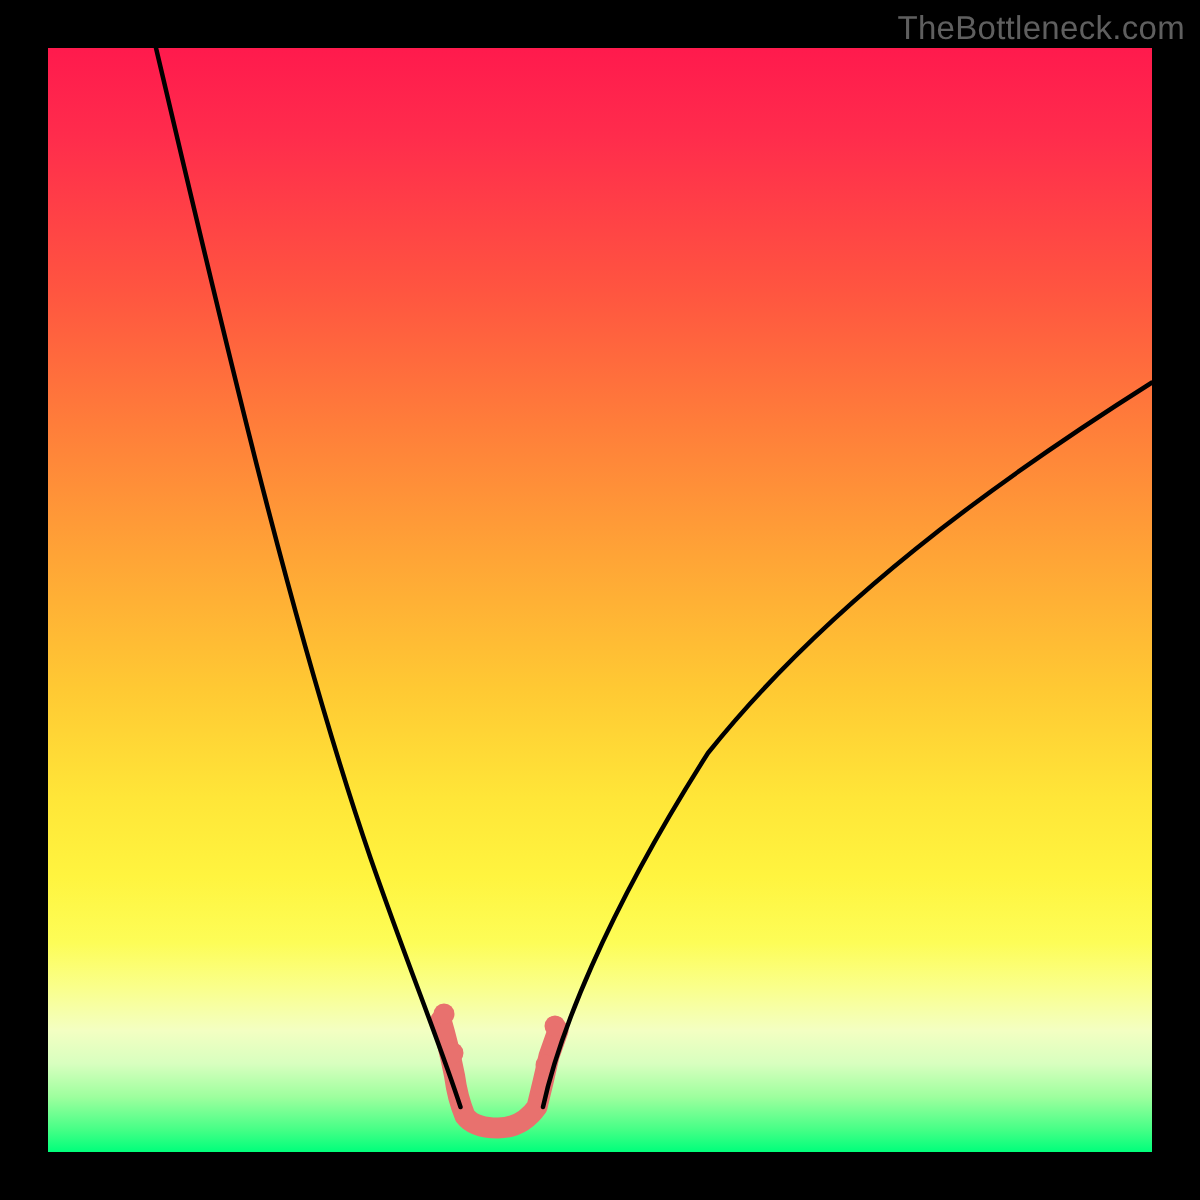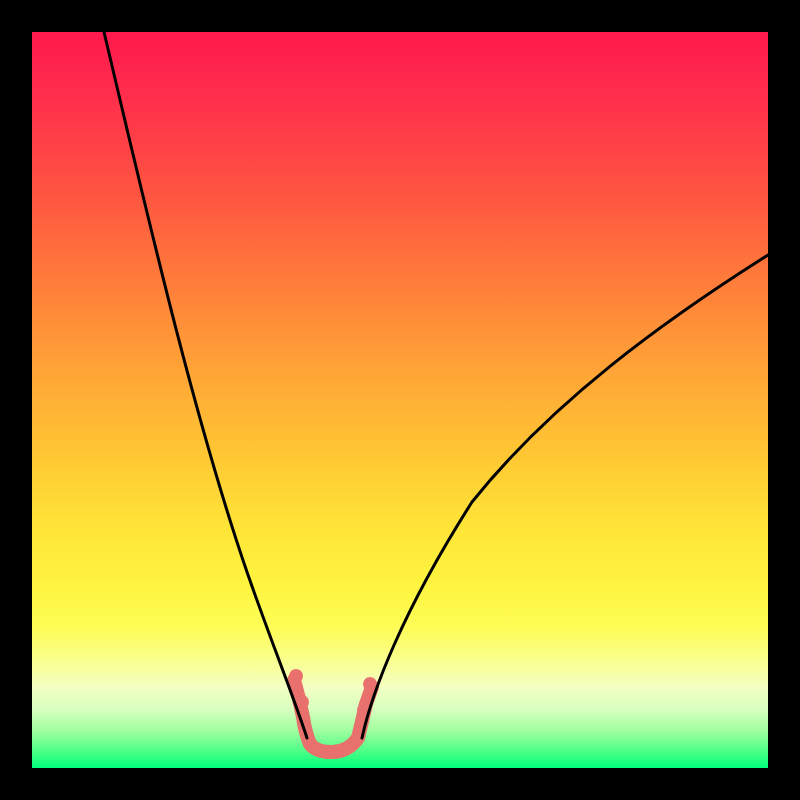--- a/index.html
+++ b/index.html
@@ -68,20 +68,21 @@
     left: 0;
     width: 100%;
     height: 100%;
   }
 </style>
 </head>
 <body>
 
 <div class="frame">
 
+  <div class="watermark">TheBottleneck.com</div>
 
   <div class="plot-area">
     <div class="gradient-main"></div>
 
     <svg class="curves" viewBox="0 0 736 736" preserveAspectRatio="none">
 
       <path d="M 262 648
                Q 267 665 271 685
                Q 273 700 278 712
                Q 284 720 300 720

